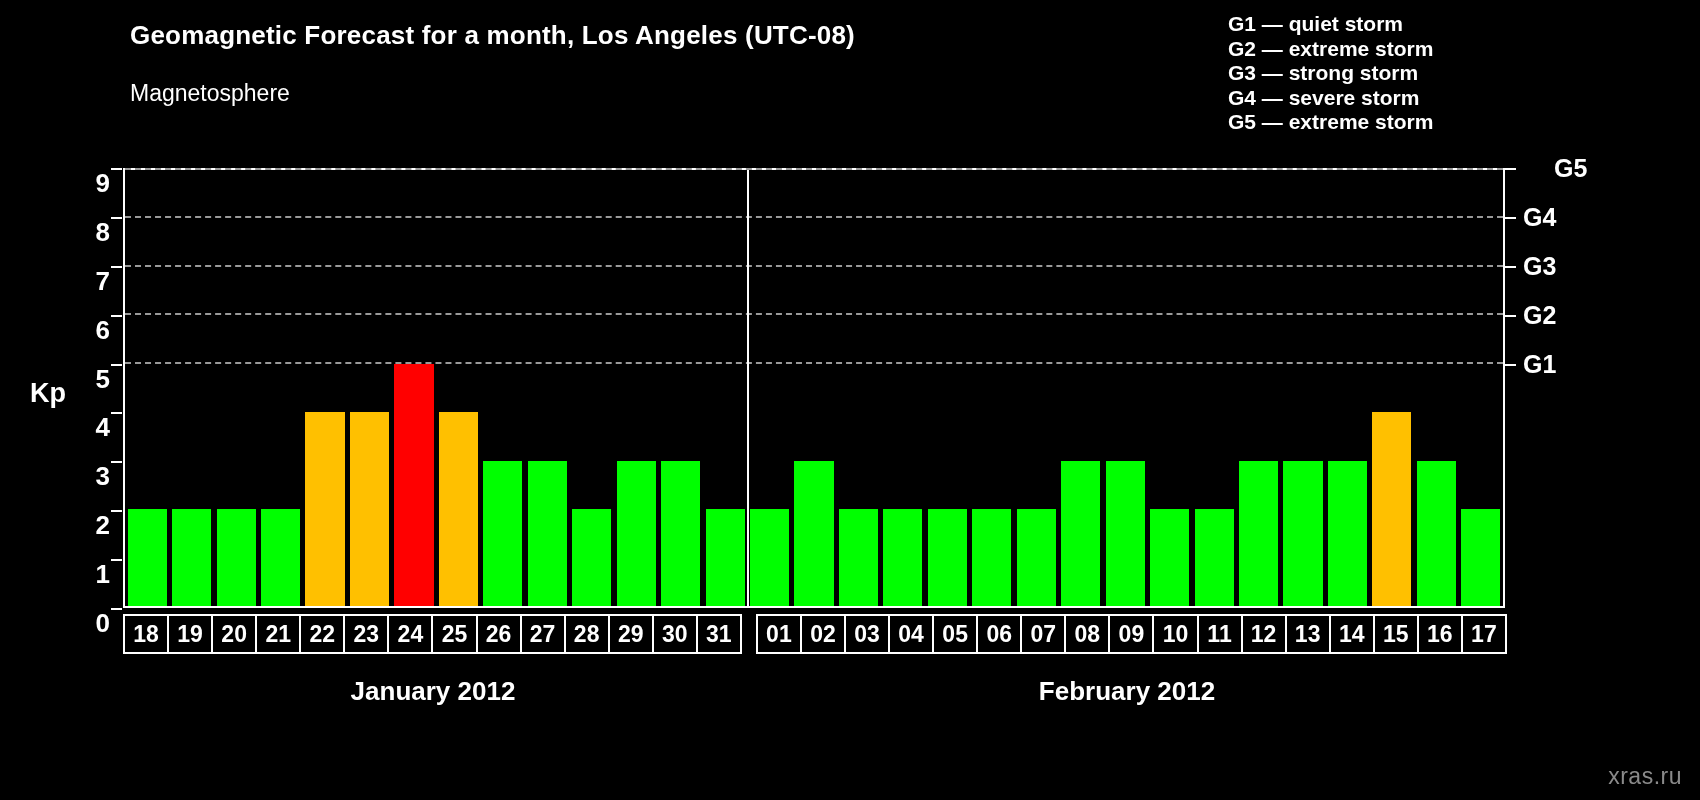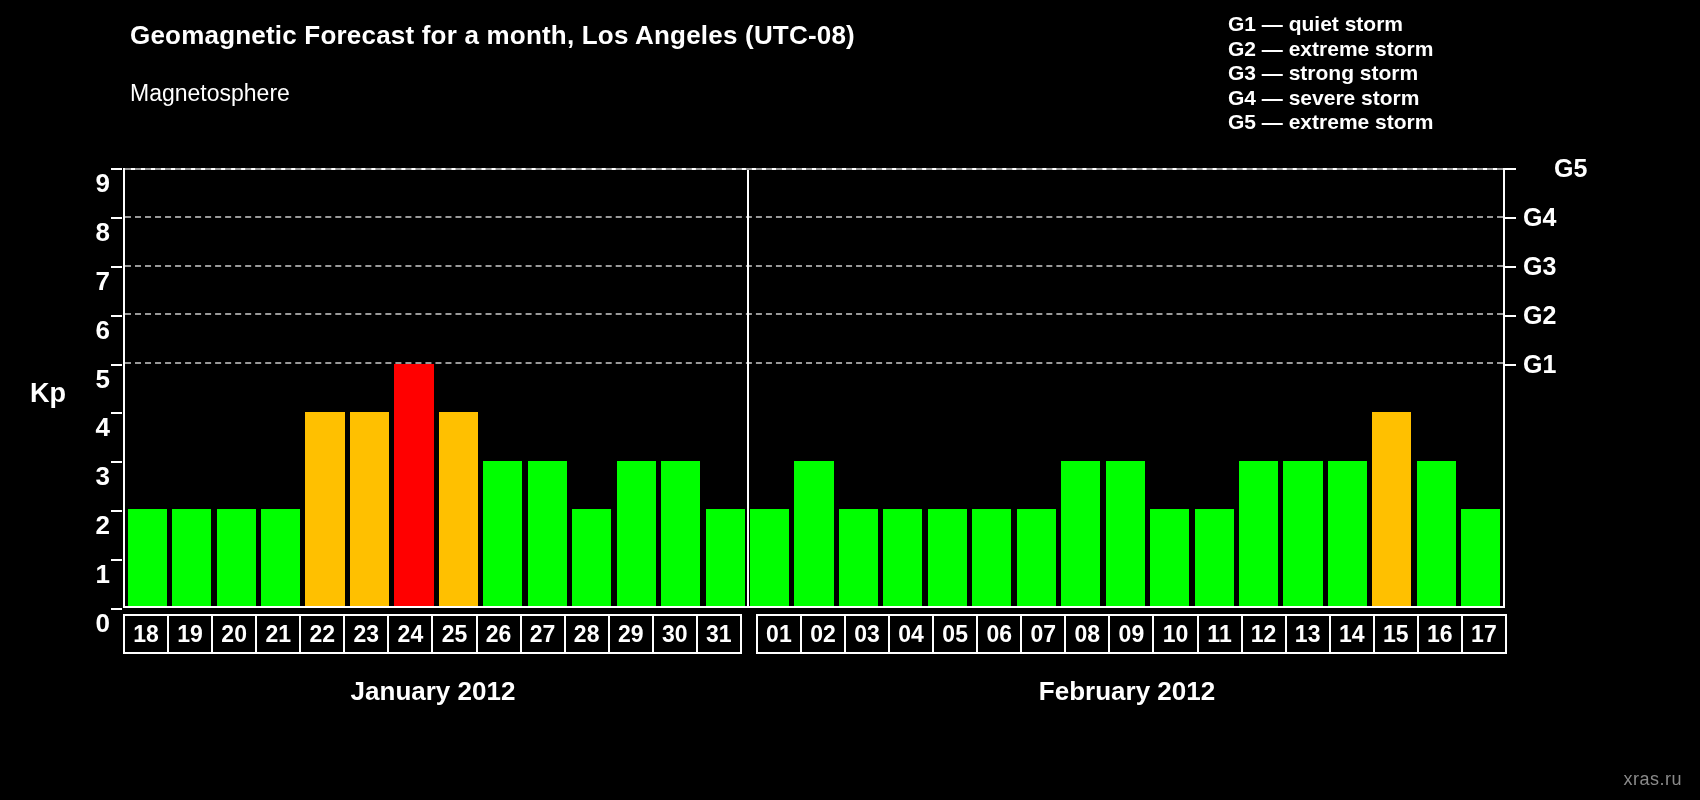--- a/index.html
+++ b/index.html
@@ -124,21 +124,21 @@
     position: absolute; top: 676px;
     font-size: 26px; font-weight: bold; color: #ffffff;
     text-align: center; white-space: nowrap;
   }
   #month-caption-0 { left: 123px; width: 620px; }
   #month-caption-1 { left: 749px; width: 756px; }
 
   
   #watermark {
     position: absolute; right: 18px; bottom: 10px;
-    font-size: 18px; color: #8a8a8a; letter-spacing: .5px;
+    font-size: 23px; color: #8a8a8a; letter-spacing: .5px;
   }
 </style>
 </head>
 <body>
 
 <div id="root">
 
   <div id="chart-title">Geomagnetic Forecast for a month, Los Angeles (UTC-08)</div>
   <div id="magnetosphere-label">Magnetosphere</div>
 

